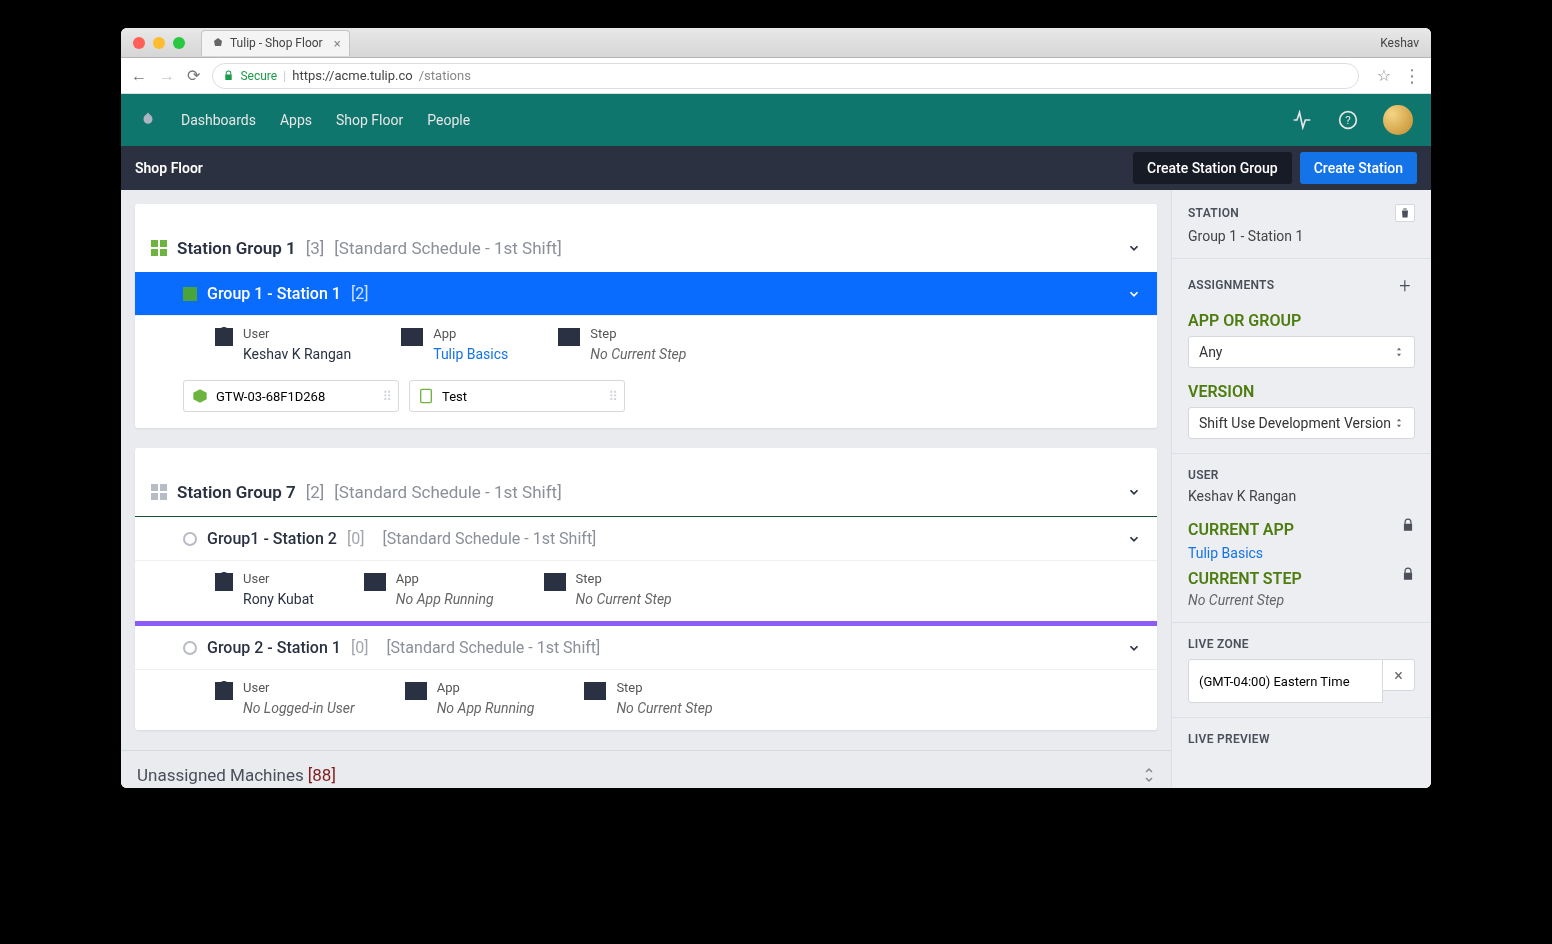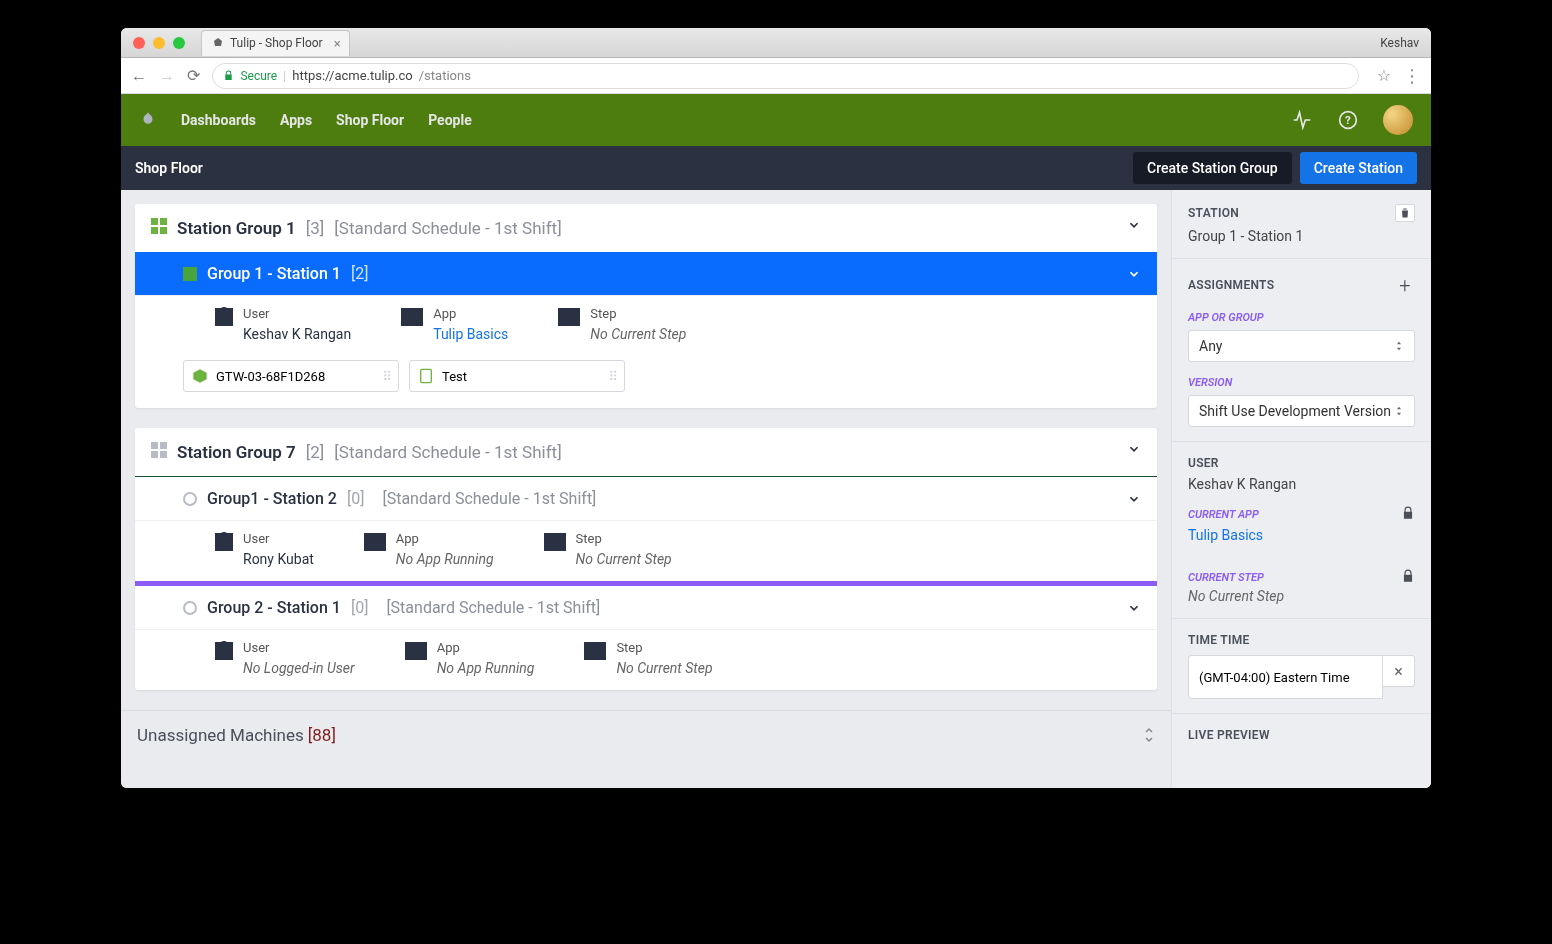--- a/index.html
+++ b/index.html
@@ -16,37 +16,37 @@
 .navicons { display: flex; gap: 12px; color: #777; font-size: 16px; }
 .navicons .disabled { color: #ccc; }
 .urlfield { flex: 1; border: 1px solid #ddd; border-radius: 16px; height: 26px; display: flex; align-items: center; padding: 0 10px; font-size: 13px; gap: 6px; }
 .urlfield .secure { color: #1a9c49; font-size: 12px; }
 .urlfield .lock { color: #1a9c49; }
 .urlfield .domain { color: #444; text-align: center; }
 .urlfield .path { color: #888; }
 .urlbar .star { color: #888; margin-left: 6px; }
 .urlbar .menu { color: #888; font-size: 18px; }
 .app { flex: 1; display: flex; flex-direction: column; overflow: hidden; }
-.topnav { background: #4d7c0f; height: 52px; display: flex; align-items: center; padding: 0 18px; color: #e6e6e6; gap: 24px; font-weight: bold; }
+.topnav { background: #0f766e; height: 52px; display: flex; align-items: center; padding: 0 18px; color: #e6e6e6; gap: 24px; }
 .topnav .logo { width: 18px; height: 18px; display: flex; align-items: center; justify-content: center; }
 .topnav .navitem { font-size: 14px; cursor: pointer; }
 .topnav .spacer { flex: 1; }
 .topnav .icon { width: 22px; height: 22px; display: flex; align-items: center; justify-content: center; cursor: pointer; }
 .topnav .avatar { width: 30px; height: 30px; border-radius: 50%; background: radial-gradient(circle at 30% 30%, #f4d585, #c28a2b); }
 .subbar { background: #2b3141; height: 44px; display: flex; align-items: center; padding: 0 14px; color: #fff; }
 .subbar .title { font-size: 14px; font-weight: 600; }
 .subbar .spacer { flex: 1; }
 .btn { height: 32px; border-radius: 3px; padding: 0 14px; font-size: 14px; font-weight: 500; display: flex; align-items: center; cursor: pointer; border: none; }
 .btn.dark { background: #171b26; color: #fff; }
 .btn.blue { background: #1473e6; color: #fff; margin-left: 8px; }
 .content { flex: 1; display: flex; overflow: hidden; background: #e9ebee; }
 .main { flex: 1; overflow-y: auto; padding: 14px 14px 0 14px; display: flex; flex-direction: column; gap: 20px; }
 .panel { width: 260px; background: #eceef1; border-left: 1px solid #dcdfe3; overflow-y: auto; }
 .card { background: #fff; border-radius: 3px; box-shadow: 0 1px 2px rgba(0,0,0,0.08); }
-.grouphdr { display: flex; align-items: flex-start; padding: 14px 16px; gap: 10px; font-size: 17px; }
+.grouphdr { display: flex; align-items: center; padding: 14px 16px; gap: 10px; font-size: 17px; margin-top: 20px; }
 .grouphdr .gridicon { width: 16px; height: 16px; display: grid; grid-template-columns: 1fr 1fr; grid-template-rows: 1fr 1fr; gap: 2px; }
 .grouphdr .gridicon span { background: #b8bcc4; }
 .grouphdr.active .gridicon span { background: #6cb33f; }
 .grouphdr .name { font-weight: 600; color: #2a3142; }
 .grouphdr .count { color: #8a8f99; }
 .grouphdr .sched { color: #8a8f99; }
 .grouphdr .chev { margin-left: auto; color: #2a3142; cursor: pointer; }
 .station-row { display: flex; align-items: center; padding: 12px 16px 12px 48px; gap: 10px; font-size: 16px; }
 .station-row.selected { background: #0a6cff; color: #fff; }
 .station-row .sq { width: 14px; height: 14px; background: #49a53b; }
@@ -69,21 +69,21 @@
 .chip { border: 1px solid #d5d8dd; border-radius: 3px; height: 32px; width: 216px; display: flex; align-items: center; padding: 0 8px; font-size: 13px; gap: 8px; }
 .chip .cicon { width: 16px; height: 16px; border-radius: 3px; display: flex; align-items: center; justify-content: center; }
 .chip .grip { margin-left: auto; color: #cfd3d9; letter-spacing: -2px; }
 .footer-row { background: #e9ebee; display: flex; align-items: center; padding: 14px 16px; font-size: 17px; color: #4a4f5a; border-top: 1px solid #d5d8dd; margin: 0 -14px; }
 .footer-row .count { color: #7f1d1d; margin-left: 4px; }
 .footer-row .updown { margin-left: auto; color: #888; cursor: pointer; }
 .panel-sec { padding: 14px 16px; border-bottom: 1px solid #dcdfe3; }
 .panel-sec .hdr { display: flex; align-items: center; font-size: 12px; font-weight: 600; color: #4a4f5a; letter-spacing: 0.3px; }
 .panel-sec .hdr .action { margin-left: auto; color: #4a4f5a; cursor: pointer; width: 20px; text-align: center; }
 .panel-sec .subtxt { font-size: 14px; color: #444; margin-top: 6px; }
-.panel-sec .label { font-size: 11px; font-weight: 600; color: #8b5cf6; margin-top: 14px; font-style: italic; }
+.panel-sec .label { font-size: 16px; font-weight: 600; color: #4d7c0f; margin-top: 14px; }
 .panel-sec .select { margin-top: 6px; background: #fff; border: 1px solid #d5d8dd; border-radius: 3px; height: 32px; display: flex; align-items: center; padding: 0 10px; font-size: 14px; color: #333; cursor: pointer; }
 .panel-sec .select .caret { margin-left: auto; color: #666; }
 .panel-sec .link { color: #1473e6; font-size: 14px; margin-top: 6px; cursor: pointer; }
 .panel-sec .lock { float: right; margin-top: -2px; }
 .panel-sec .italic { font-style: italic; color: #666; font-size: 14px; margin-top: 4px; }
 .panel-sec .timezone { display: flex; gap: 0; margin-top: 8px; }
 .panel-sec .tzval { flex: 1; background: #fff; border: 1px solid #d5d8dd; border-radius: 3px 0 0 3px; height: 44px; display: flex; align-items: center; padding: 0 10px; font-size: 13px; }
 .panel-sec .tzx { width: 32px; height: 32px; border: 1px solid #d5d8dd; border-left: none; border-radius: 0 3px 3px 0; background: #fff; display: flex; align-items: center; justify-content: center; color: #666; cursor: pointer; }
 svg { display: block; }
 </style>
@@ -379,34 +379,34 @@
           <div class="subtxt">Keshav K Rangan</div>
           <div class="label" style="margin-top:16px">
             <span>CURRENT APP</span>
             <span class="lock">
               <svg width="14" height="14" viewBox="0 0 24 24">
                   <path fill="#4a4f5a" d="M6 10V7a6 6 0 0112 0v3h1v12H5V10h1zm2 0h8V7a4 4 0 00-8 0v3z"></path>
                 </svg>
             </span>
           </div>
           <div class="link">Tulip Basics</div>
-          <div class="label" style="margin-top:28px">
+          <div class="label" style="margin-top:8px">
             <span>CURRENT STEP</span>
             <span class="lock">
               <svg width="14" height="14" viewBox="0 0 24 24">
                   <path fill="#4a4f5a" d="M6 10V7a6 6 0 0112 0v3h1v12H5V10h1zm2 0h8V7a4 4 0 00-8 0v3z"></path>
                 </svg>
             </span>
           </div>
           <div class="italic">No Current Step</div>
         </div>
 
         <div class="panel-sec">
           <div class="hdr">
-              <span>TIME TIME</span>
+              <span>LIVE ZONE</span>
             </div>
           <div class="timezone">
             <div class="tzval">
               <span>(GMT-04:00) Eastern Time</span>
             </div>
             <div class="tzx">×</div>
           </div>
         </div>
 
         <div class="panel-sec" style="border-bottom:none">

